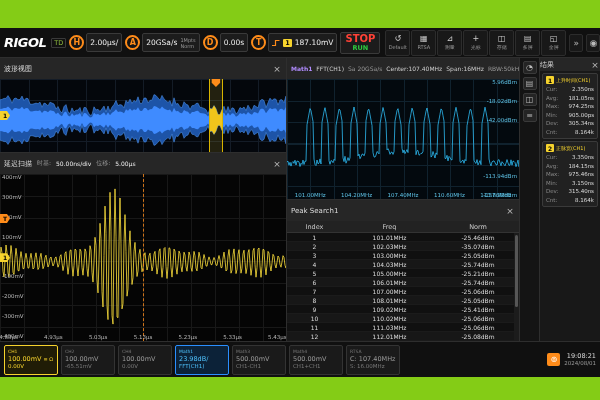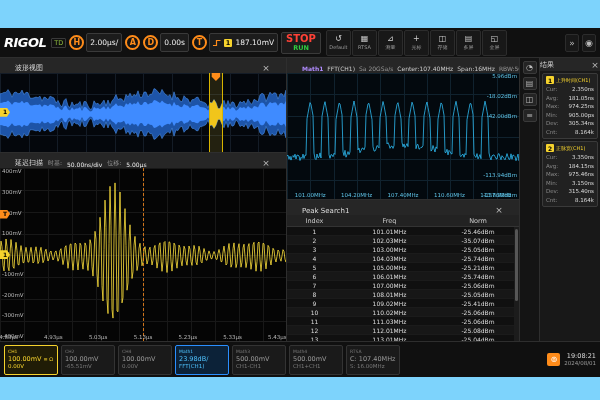--- a/index.html
+++ b/index.html
@@ -1,17 +1,17 @@
 <!DOCTYPE html>
 <html><head>
 <meta charset="utf-8">
 <style>
   *{box-sizing:border-box;margin:0;padding:0;}
   body{font-family:"DejaVu Sans",sans-serif;background:#fff;}
-  .wrap{position:relative;width:600px;height:400px;background:#7dd3fc;overflow:hidden;}
+  .wrap{position:relative;width:600px;height:400px;background:#84cc16;overflow:hidden;}
   .scope{position:absolute;left:0;top:28px;width:600px;height:349px;background:#000;display:flex;flex-direction:column;overflow:hidden;}
 
   
   .toolbar{height:30px;display:flex;align-items:center;gap:3px;padding:0 4px;background:#101010;border-bottom:1px solid #2e2e2e;flex:none;}
   .logo{font-style:italic;font-weight:bold;font-size:13px;color:#fff;margin-right:2px;letter-spacing:-0.5px;}
   .mode-badge{font-size:6.5px;color:#8fbc3f;border:1px solid #3a3a3a;padding:0 2px;border-radius:1px;}
   .tgroup{display:flex;align-items:center;gap:2px;}
   .knob{width:15px;height:15px;border:2px solid #ff8c1a;border-radius:50%;color:#ff8c1a;font-size:8px;font-weight:bold;display:flex;align-items:center;justify-content:center;flex:none;background:#151515;}
   .tval{background:#1c1c1c;border:1px solid #3a3a3a;border-radius:2px;color:#eee;font-size:7.5px;padding:1px 3px;height:19px;display:flex;align-items:center;gap:3px;white-space:nowrap;}
   .acq-extra{display:flex;flex-direction:column;font-size:5px;color:#999;line-height:1.2;}
@@ -25,21 +25,21 @@
   .tbtn-icon{font-size:8px;line-height:1.1;color:#cfcfcf;}
   .tbtn-label{font-size:5px;color:#9a9a9a;line-height:1.2;white-space:nowrap;}
   .toolbar-right{margin-left:auto;display:flex;align-items:center;gap:3px;}
   .tr-icon{width:14px;height:18px;color:#bbb;font-size:9px;display:flex;align-items:center;justify-content:center;background:#181818;border:1px solid #2c2c2c;border-radius:2px;}
 
   
   .main{flex:1;display:flex;min-height:0;}
   .left-col{width:287px;display:flex;flex-direction:column;border-right:1px solid #2e2e2e;flex:none;}
   .right-col{width:233px;display:flex;flex-direction:column;border-right:1px solid #2e2e2e;flex:none;}
   .panel{display:flex;flex-direction:column;min-height:0;}
-  .ptitle{height:15px;background:#262626;display:flex;align-items:flex-end;padding:0 15px;gap:5px;font-size:7px;color:#ddd;flex:none;white-space:nowrap;overflow:hidden;}
+  .ptitle{height:21px;background:#262626;display:flex;align-items:center;padding:0 4px;gap:5px;font-size:7px;color:#ddd;flex:none;white-space:nowrap;overflow:hidden;}
   .pclose{margin-left:auto;color:#bbb;font-size:9px;width:10px;text-align:center;cursor:pointer;flex:none;}
   .tb-label{color:#999;font-size:6px;}
   .tb-val{color:#eee;font-size:6px;}
 
   
   .waveview{height:95px;border-bottom:1px solid #2e2e2e;flex:none;}
   .wavearea{position:relative;flex:1;background:#04070c;overflow:hidden;
     background-image:repeating-linear-gradient(90deg,#141c27 0 1px,transparent 1px 28.7px),
                      repeating-linear-gradient(180deg,#141c27 0 1px,transparent 1px 20.5px);}
   svg{position:absolute;left:0;top:0;}
@@ -126,20 +126,27 @@
     <div class="logo">RIGOL</div>
     <div class="mode-badge">TD</div>
 
     <div class="tgroup">
       <div class="knob">H</div>
       <div class="tval">2.00μs/</div>
     </div>
 
     <div class="tgroup">
       <div class="knob">A</div>
+      <div class="tval">
+        <span>20GSa/s</span>
+        <span class="acq-extra">
+          <span>1Mpts</span>
+          <span>Norm</span>
+        </span>
+      </div>
     </div>
 
     <div class="tgroup">
       <div class="knob">D</div>
       <div class="tval">0.00s</div>
     </div>
 
     <div class="tgroup">
       <div class="knob">T</div>
       <div class="tval">

